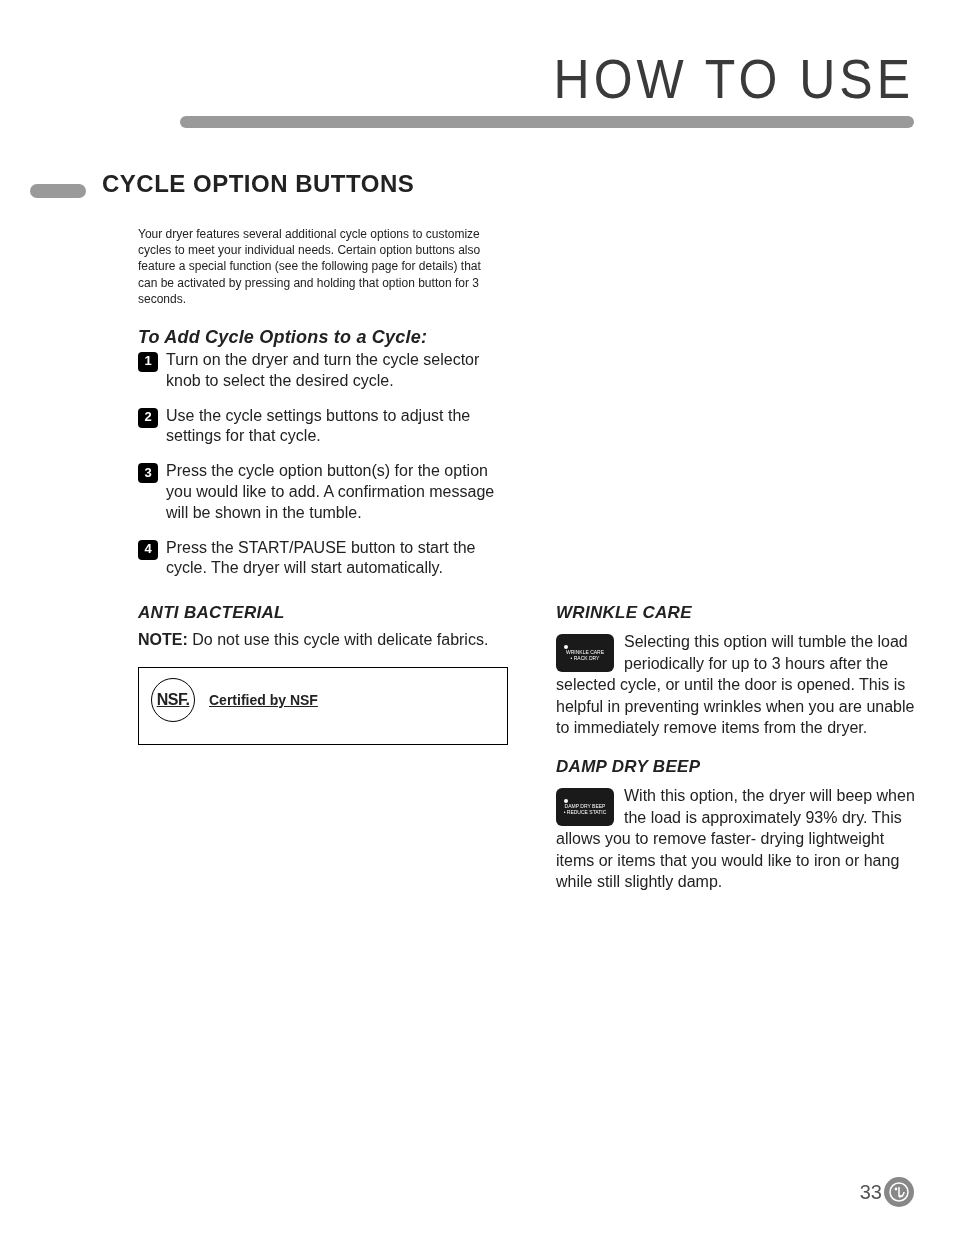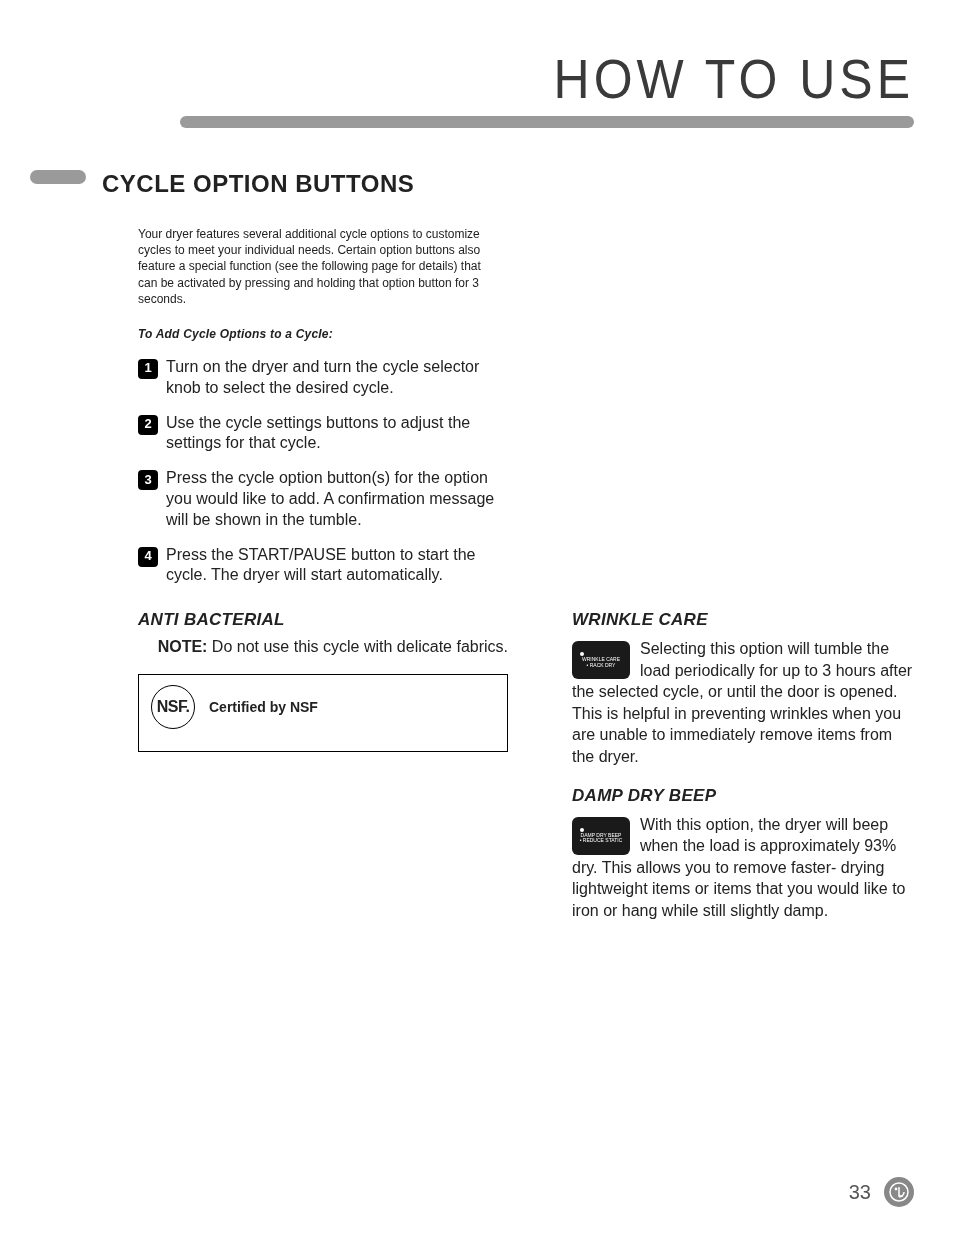--- a/index.html
+++ b/index.html
@@ -24,21 +24,21 @@
   }
   .title-rule {
     height: 12px;
     background: #9a9a9a;
     border-radius: 6px;
     margin-top: 8px;
     margin-left: 140px;
   }
   .section-header {
     display: flex;
-    align-items: flex-start;
+    align-items: flex-end;
     margin-top: 42px;
     margin-bottom: 28px;
   }
   .pill {
     width: 56px;
     height: 14px;
     background: #9a9a9a;
     border-radius: 7px;
     margin-right: 16px;
     margin-left: -10px;
@@ -55,23 +55,23 @@
   }
   .intro {
     font-size: 12px;
     line-height: 1.35;
     width: 360px;
     margin-bottom: 20px;
   }
   .sub-heading {
     font-weight: bold;
     font-style: italic;
-    font-size: 12px;
+    font-size: 18px;
     margin-top: 12px;
-    margin-bottom: 16px;
+    margin-bottom: 2px;
     letter-spacing: 0.2px;
   }
   .steps {
     width: 360px;
   }
   .step {
     display: flex;
     align-items: flex-start;
     margin-bottom: 14px;
     font-size: 16px;
@@ -88,21 +88,21 @@
     align-items: center;
     justify-content: center;
     font-size: 13px;
     font-weight: bold;
     margin-right: 8px;
     margin-top: 2px;
   }
   .step-text { flex: 1; }
   .two-col {
     display: flex;
-    gap: 64px;
+    gap: 48px;
     margin-top: 24px;
   }
   .col { width: 370px; }
   .feature-heading {
     font-weight: bold;
     font-style: italic;
     font-size: 17px;
     margin-bottom: 8px;
     letter-spacing: 0.3px;
   }
@@ -126,35 +126,36 @@
     align-items: center;
     justify-content: center;
     text-align: center;
     line-height: 1.1;
     padding: 2px;
   }
   .feature-icon .dot {
     width: 4px; height: 4px; border-radius: 50%; background:#fff;
     align-self: flex-start; margin-left: 6px; margin-bottom: 1px;
   }
-  .note-line { font-size: 16px; margin-top: 4px; text-align: right; }
+  .note-line { font-size: 16px; margin-top: 4px; }
   .note-label { font-weight: bold; }
   .nsf-box {
     border: 1.5px solid #000;
     padding: 10px 12px 12px 12px;
     margin-top: 18px;
     width: 370px;
     font-size: 12.5px;
     line-height: 1.35;
   }
   .nsf-head {
     display: flex;
     align-items: center;
     gap: 14px;
     margin-bottom: 10px;
+    text-decoration: underline;
   }
   .nsf-badge {
     width: 44px;
     height: 44px;
     border: 1.5px solid #000;
     border-radius: 50%;
     display: flex;
     align-items: center;
     justify-content: center;
     font-weight: 900;
@@ -162,21 +163,21 @@
     letter-spacing: -0.5px;
   }
   .nsf-cert { font-weight: bold; font-size: 14px; }
   .nsf-body b { font-weight: bold; }
   .page-footer {
     position: absolute;
     bottom: 28px;
     right: 40px;
     display: flex;
     align-items: center;
-    gap: 13px;
+    gap: 2px;
   }
   .page-num { font-size: 20px; color: #555; }
   .lg-badge {
     width: 30px;
     height: 30px;
     background: #888;
     border-radius: 50%;
     display: flex;
     align-items: center;
     justify-content: center;

